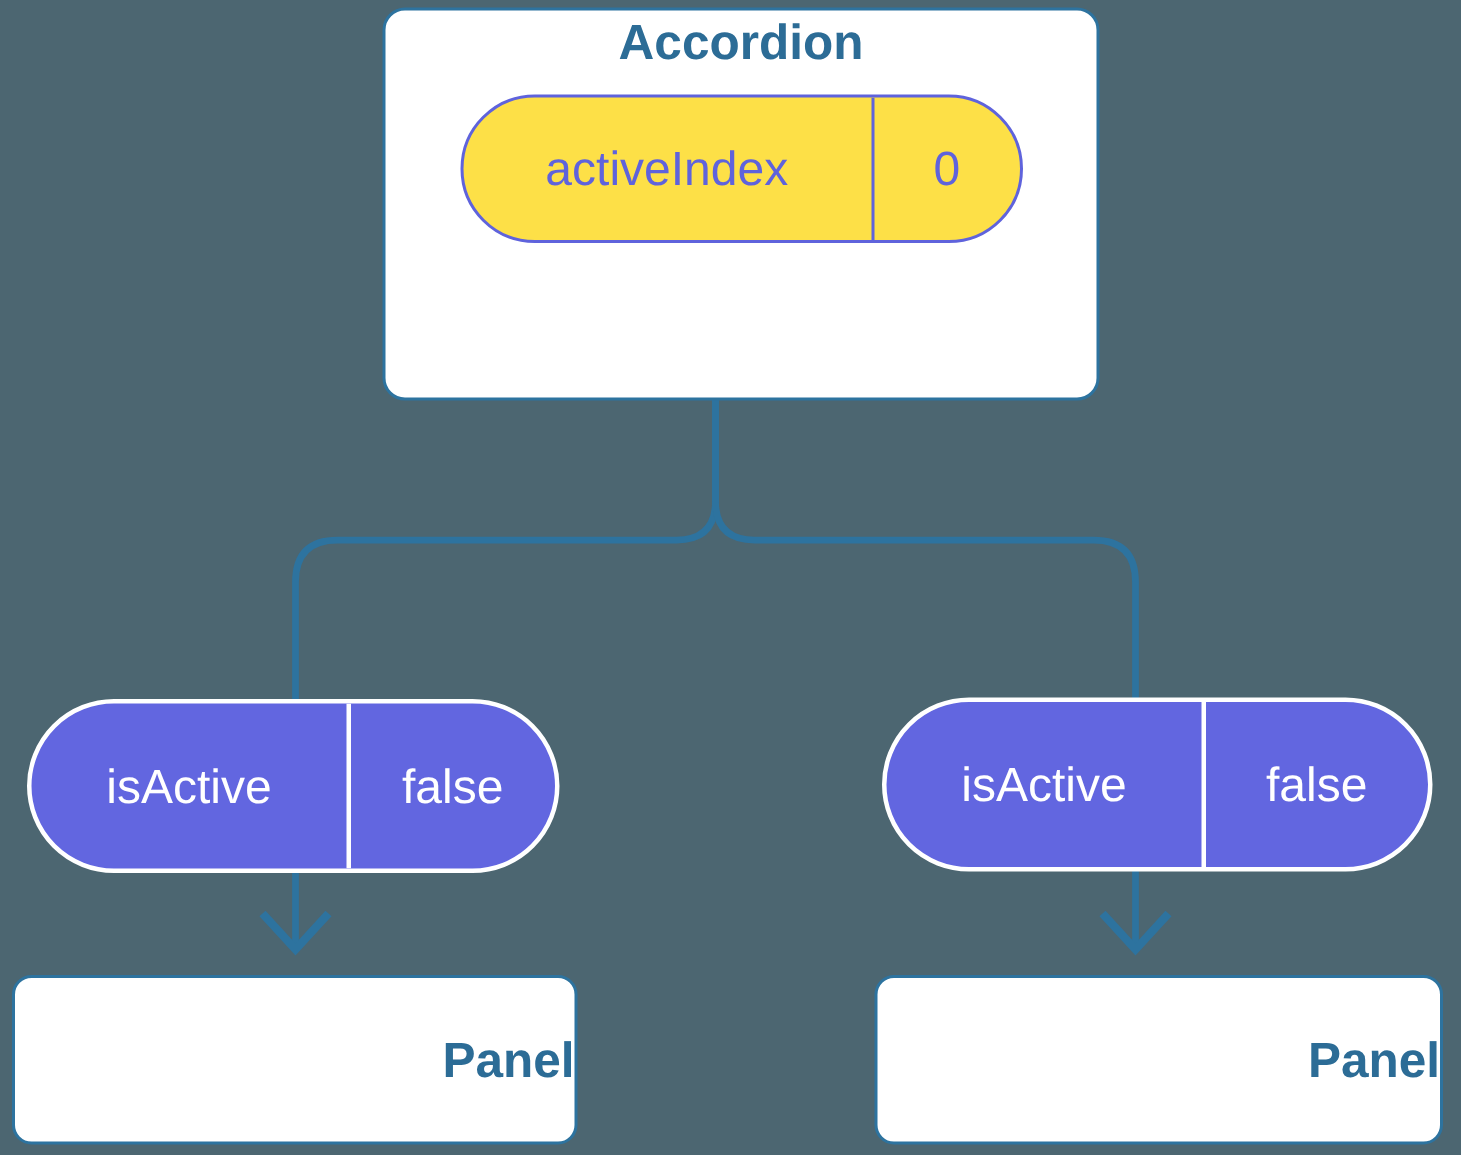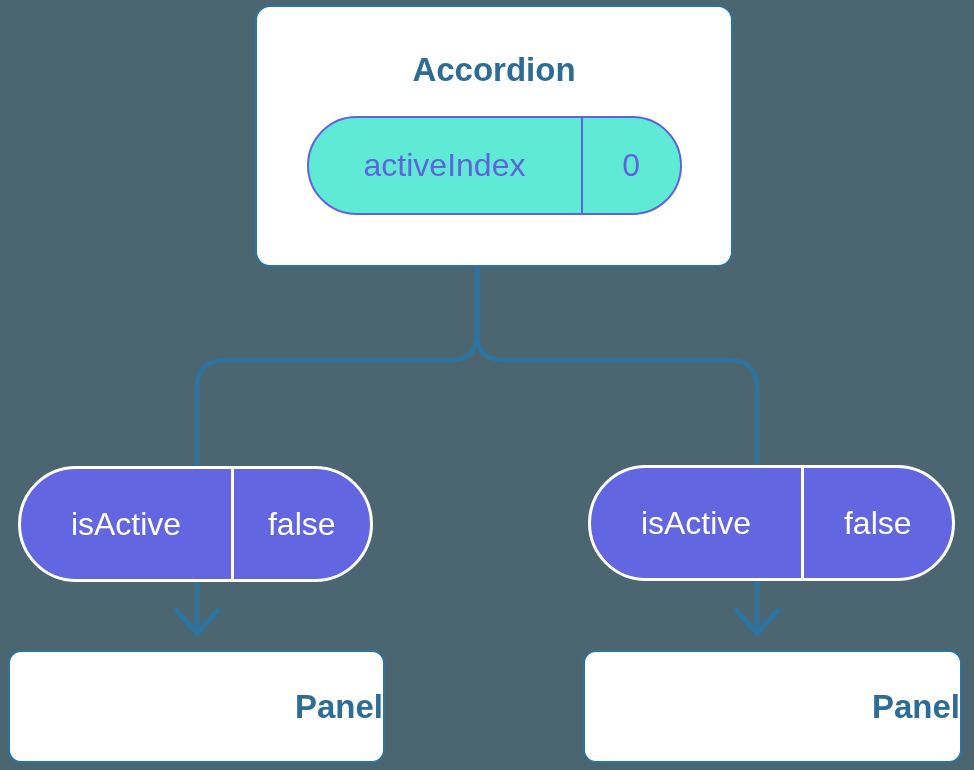--- a/index.html
+++ b/index.html
@@ -37,34 +37,33 @@
     flex-direction: column;
     align-items: center;
   }
   .card-title {
     color: var(--node_text, #2C6C96);
     font-size: 33px;
     font-weight: 600;
     line-height: 42px;
   }
   .root-card .card-title {
-    margin-top: 42px;
   }
   .pill {
     display: flex;
     align-items: stretch;
     box-sizing: border-box;
     border-radius: 60px;
     overflow: hidden;
   }
   .state-pill {
-    margin-top: 25px;
+    margin-top: 14px;
     width: 375px;
     height: 99px;
-    background: #5eead4;
+    background: #fde047;
     border: 2.5px solid var(--purple, #5F63DC);
     color: var(--purple, #5F63DC);
   }
   .cell {
     display: flex;
     align-items: center;
     justify-content: center;
     font-size: 32px;
     font-weight: 500;
   }

